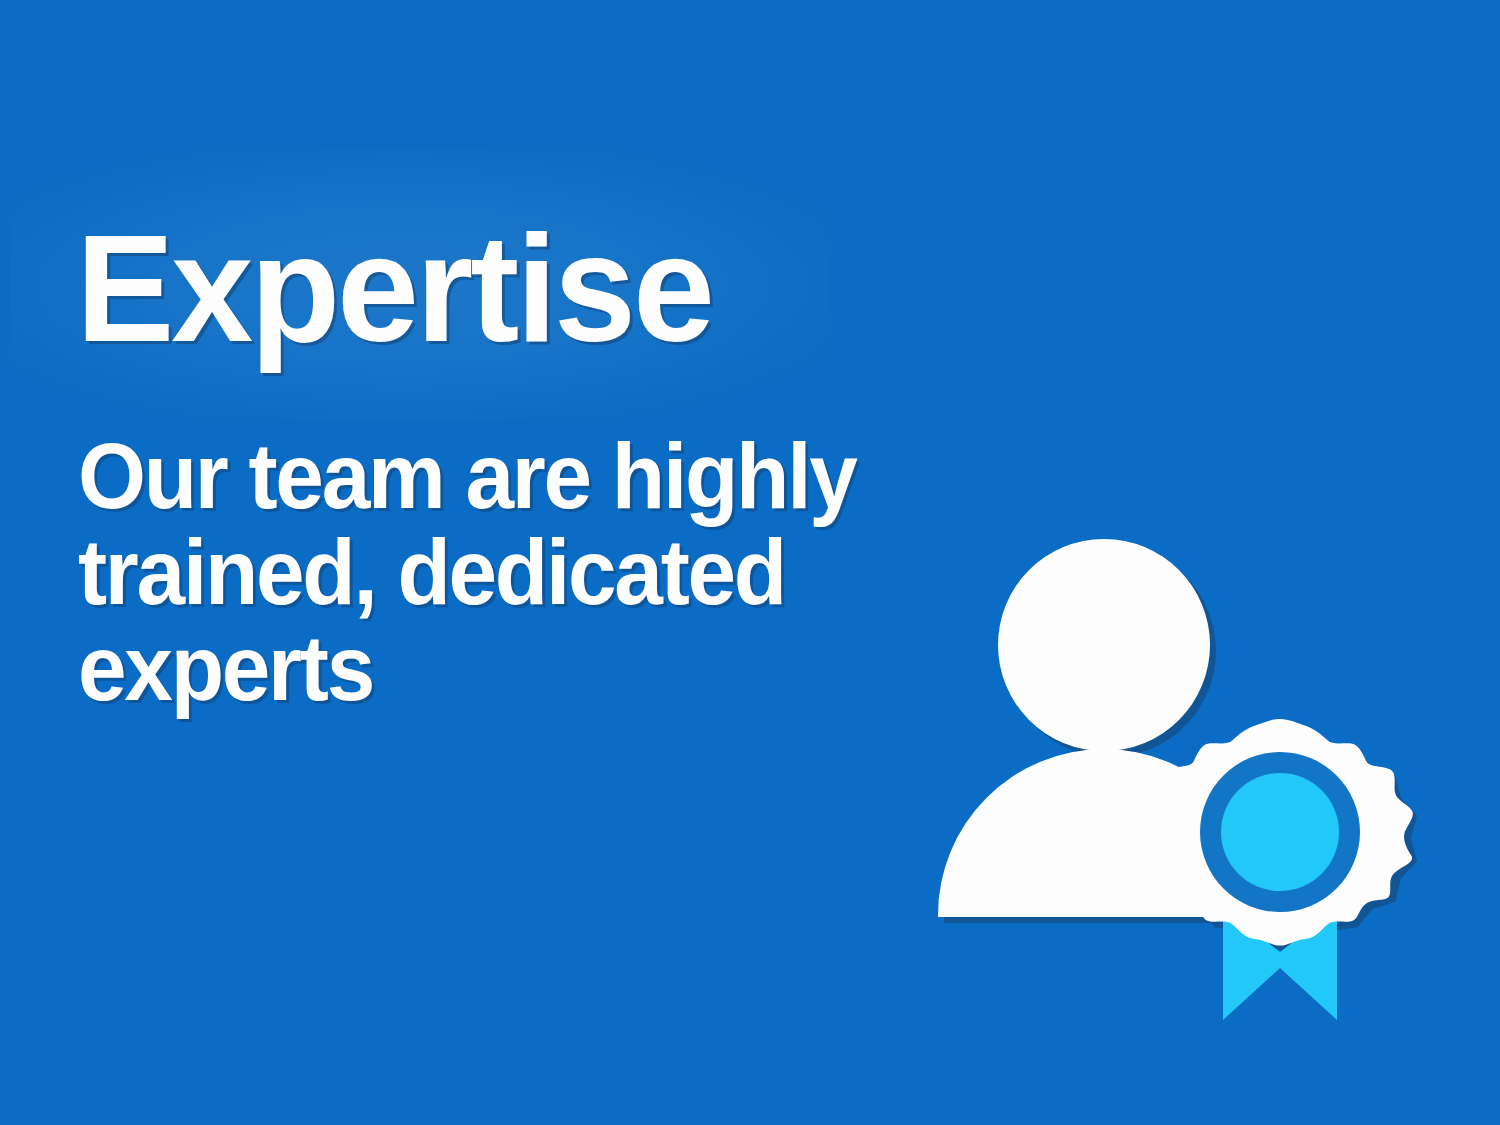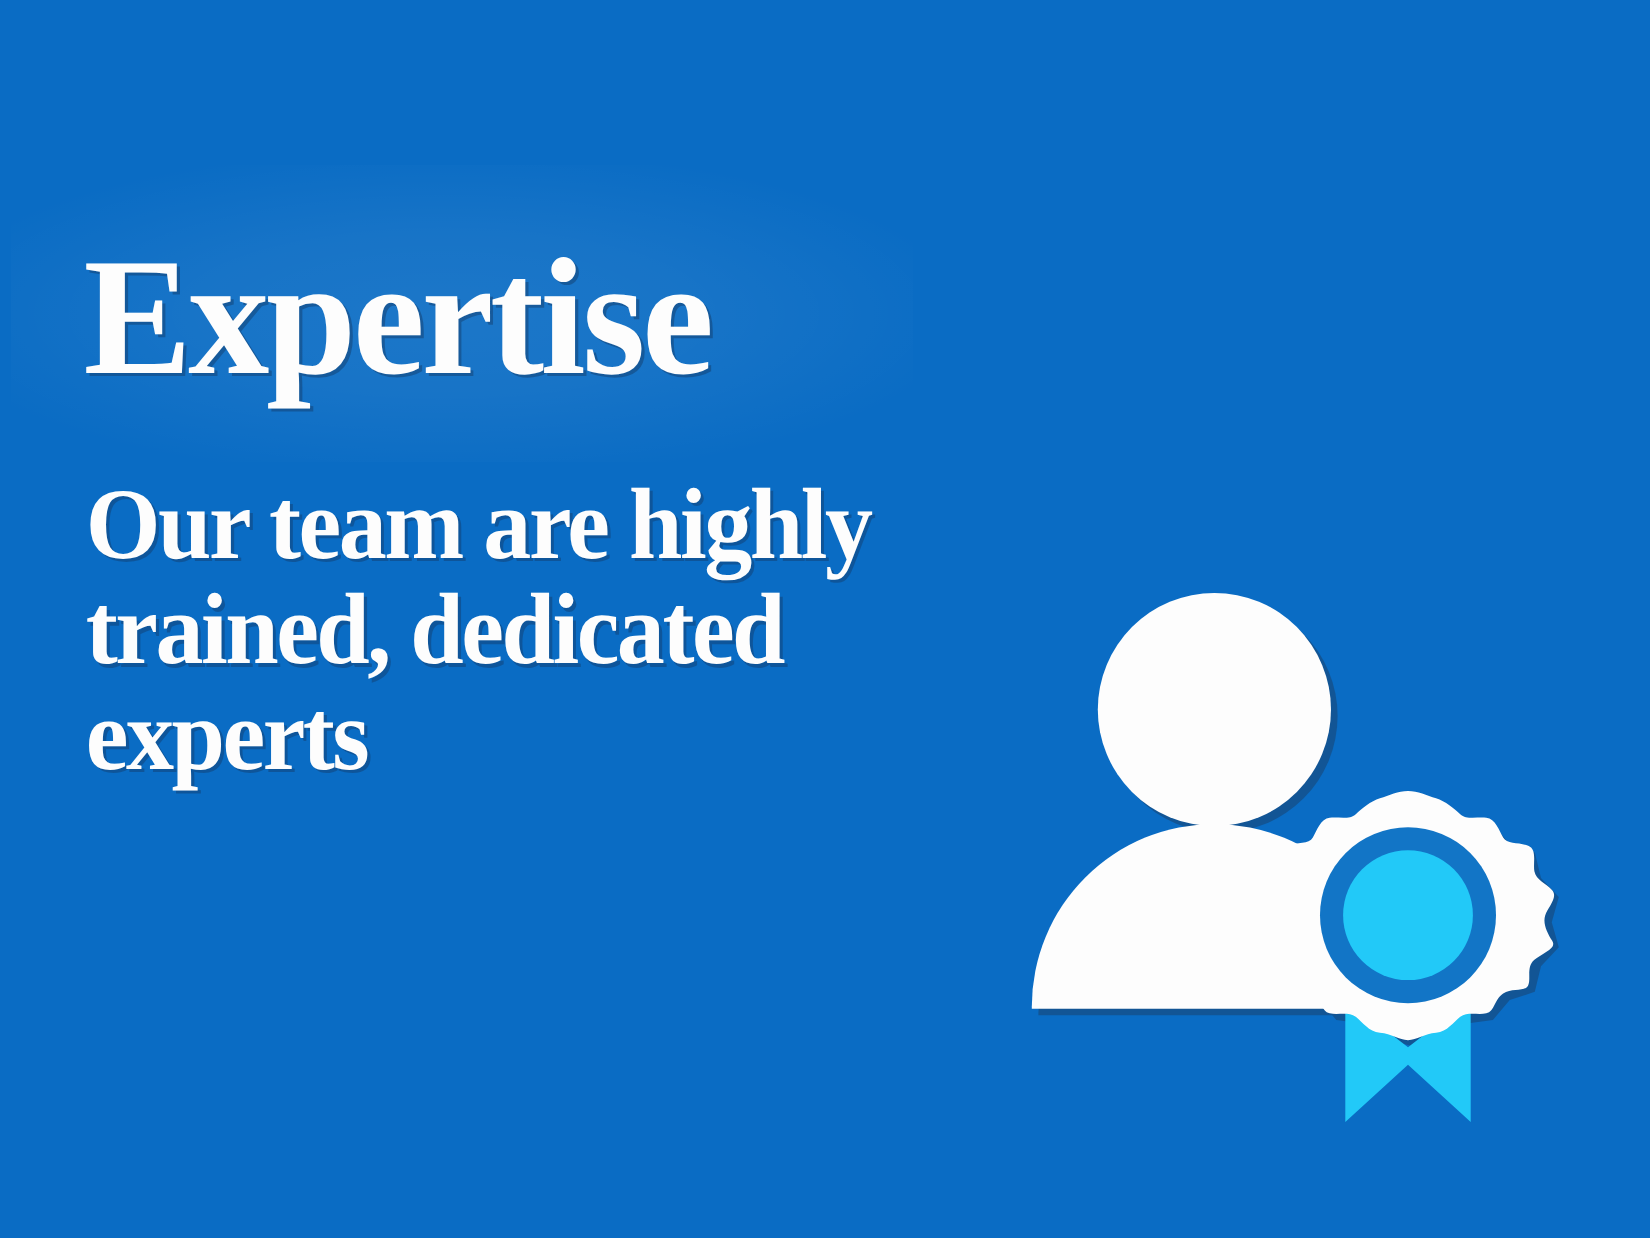--- a/index.html
+++ b/index.html
@@ -6,21 +6,21 @@
     margin: 0;
     padding: 0;
     background: #0a6cc4;
   }
   #stage {
     position: relative;
     width: 1500px;
     height: 1125px;
     overflow: hidden;
     background: #0a6cc4;
-    font-family: Liberation Serif, serif;
+    font-family: Liberation Sans, sans-serif;
   }
   
   #title-glow {
     position: absolute;
     left: 10px;
     top: 150px;
     width: 820px;
     height: 270px;
     background: radial-gradient(ellipse at 48% 50%,
                 rgba(255,255,255,0.075) 0%,

